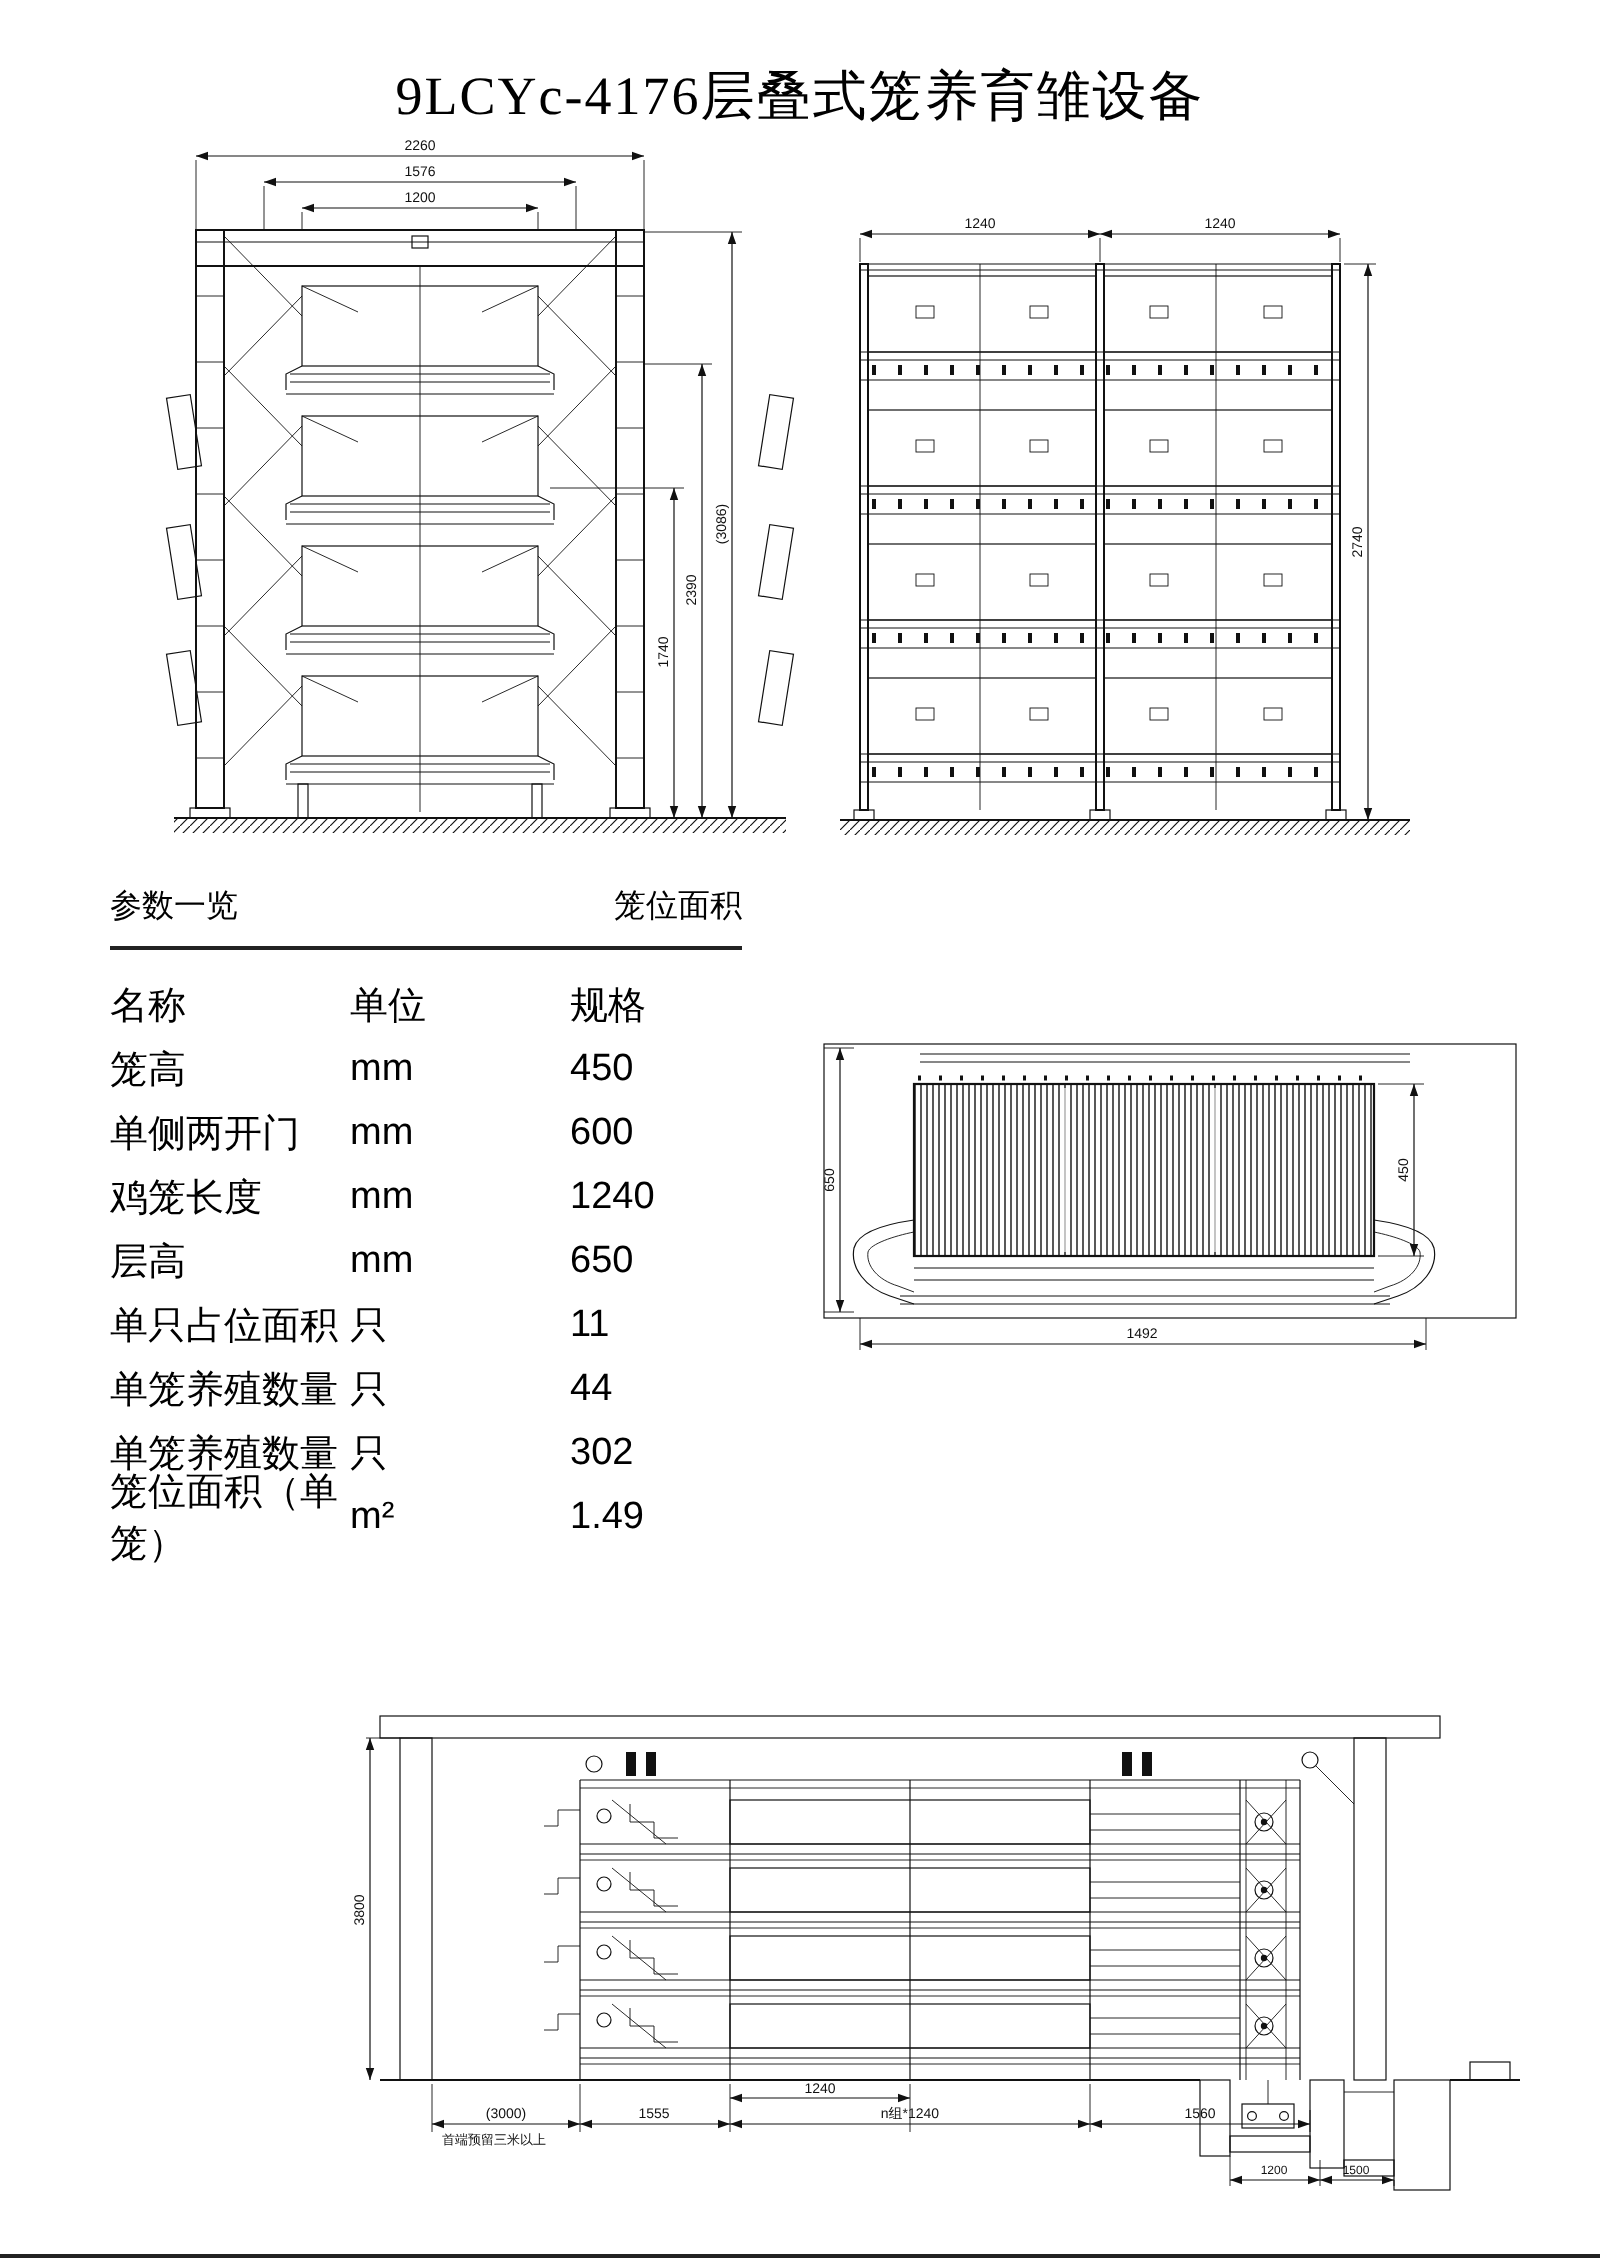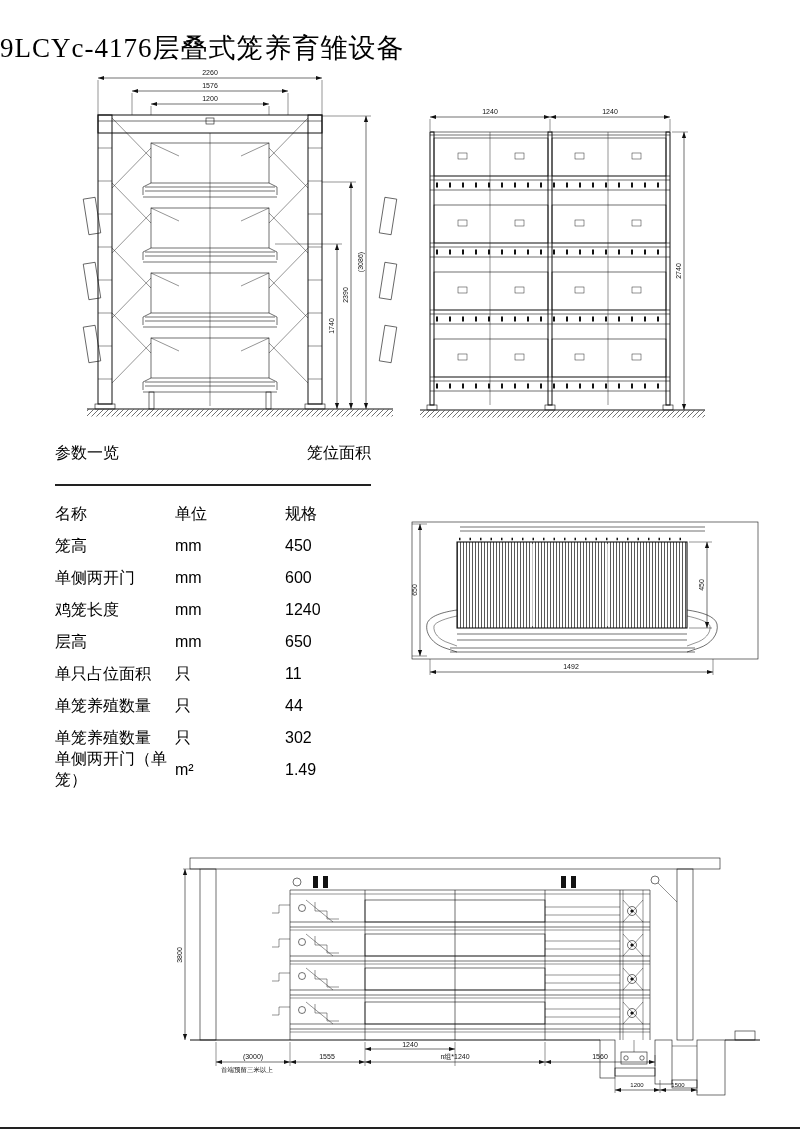--- a/index.html
+++ b/index.html
@@ -1,34 +1,34 @@
 <!DOCTYPE html>
 <html><head>
 <meta charset="utf-8">
 <style>
   *{margin:0;padding:0;box-sizing:border-box}
   html,body{width:800px;height:1131px;background:#fff}
   body{position:relative;font-family:"Liberation Sans",sans-serif;color:#111;overflow:hidden}
-  .title{position:absolute;top:30px;left:0;width:100%;text-align:left;
+  .title{position:absolute;top:30px;left:0;width:100%;text-align:center;
          font-family:"Liberation Serif",serif;font-size:27px;font-weight:400;letter-spacing:1px;color:#000}
   svg.draw{position:absolute;overflow:visible}
   
   .s{stroke:#111;stroke-width:1;fill:none}
   .s2{stroke:#111;stroke-width:0.6;fill:none}
   .xl{stroke:#111;stroke-width:0.45;fill:none}
   .dl{stroke:#111;stroke-width:0.6;fill:none}
   .dt{font-size:7px;fill:#111;font-family:"Liberation Sans",sans-serif}
   .dts{font-size:6px;fill:#111}
   .note{font-size:6.5px;fill:#111}
   
   .param{position:absolute;left:55px;top:443px;width:316px}
   .pt-head{display:flex;justify-content:space-between;align-items:flex-end;
-           padding-bottom:20px;border-bottom:2px solid #222;font-size:16px;color:#000}
+           padding-bottom:9px;border-bottom:2px solid #222;font-size:16px;color:#000}
   .pt-grid{margin-top:12px}
-  .pt-row{display:flex;height:32px;align-items:center;font-size:16px;color:#000}
+  .pt-row{display:flex;height:32px;align-items:center;font-size:19px;color:#000}
   .c-name{width:120px}
   .c-unit{width:110px}
   .c-val{flex:1}
   .page-bottom-line{position:absolute;left:0;top:1127px;width:800px;height:2px;background:#222}
 </style>
 </head>
 <body>
 
 <svg width="0" height="0" style="position:absolute">
   <defs>
@@ -367,20 +367,20 @@
       <span class="c-name">单笼养殖数量</span>
       <span class="c-unit">只</span>
       <span class="c-val">44</span>
     </div>
     <div class="pt-row">
       <span class="c-name">单笼养殖数量</span>
       <span class="c-unit">只</span>
       <span class="c-val">302</span>
     </div>
     <div class="pt-row">
-      <span class="c-name">单侧两开门（单笼）</span>
+      <span class="c-name">笼位面积（单笼）</span>
       <span class="c-unit">m²</span>
       <span class="c-val">1.49</span>
     </div>
   </div>
 </div>
 
 <div class="page-bottom-line"></div>
 
 </body></html>

